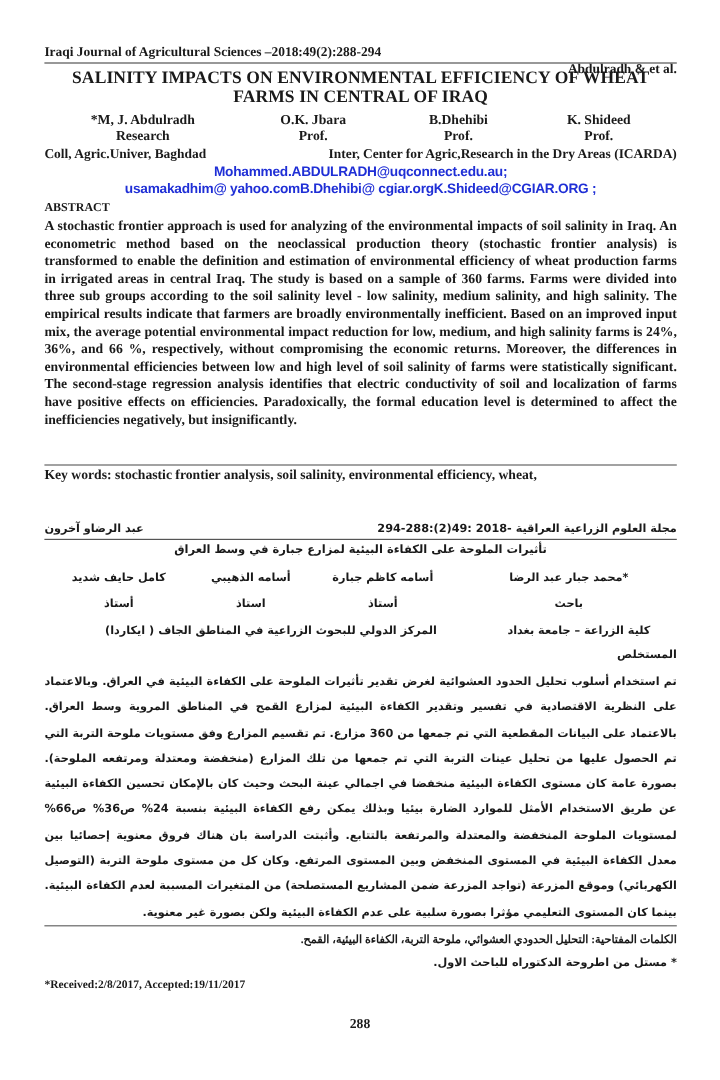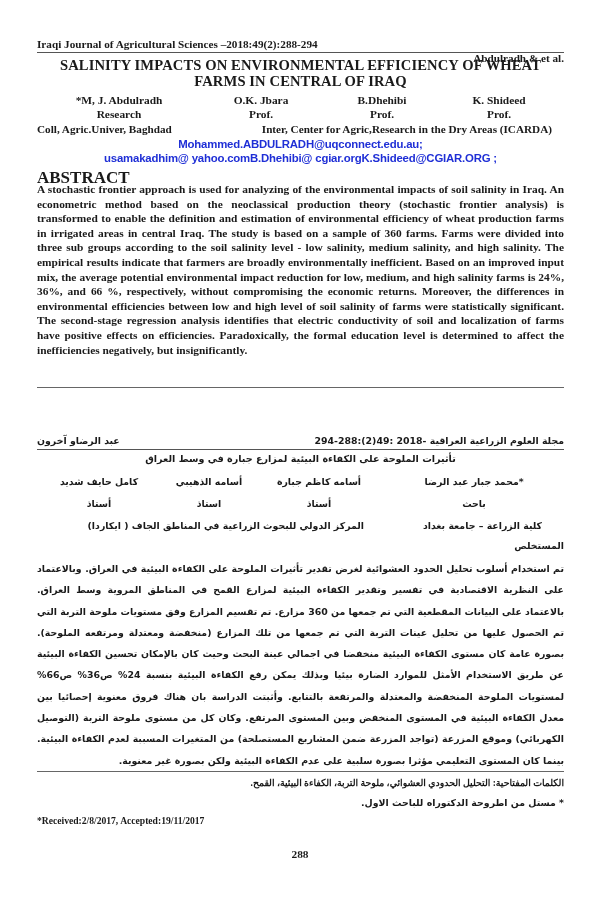--- a/index.html
+++ b/index.html
@@ -9,21 +9,21 @@
   .running-head { position: absolute; left: 37px; width: 527px; top: 36px; height: 16px;
                   font-size: 11.2px; font-weight: bold; border-bottom: 1.5px solid #555; }
   .running-head .l { position: absolute; left: 0; top: 2px; }
   .running-head .r { position: absolute; right: 0; top: 16px; }
   .title { position: absolute; left: 37px; width: 527px; top: 57px; text-align: center;
            font-size: 14.6px; font-weight: bold; line-height: 16px; letter-spacing: 0.1px; }
   .authors { position: absolute; left: 37px; width: 527px; top: 93px; font-size: 11.4px; font-weight: bold; line-height: 14px; }
   .authors .cell { position: absolute; text-align: center; }
   .affil { position: absolute; left: 37px; width: 527px; top: 123px; font-size: 11.2px; font-weight: bold; }
   .email { position: absolute; left: 37px; width: 527px; text-align: center; font-size: 11.4px; font-weight: bold; color: #1f2fd6; font-family: "Liberation Sans", "DejaVu Sans", sans-serif; letter-spacing: -0.2px; }
-  .abstract-h { position: absolute; left: 37px; top: 168px; font-size: 17px; font-weight: bold; }
+  .abstract-h { position: absolute; left: 37px; top: 168px; font-size: 10px; font-weight: bold; }
   .abstract { position: absolute; left: 37px; width: 527px; top: 182px; font-size: 11.4px; font-weight: bold;
               line-height: 14.6px; text-align: justify; }
   .rule { position: absolute; left: 37px; width: 527px; height: 0; border-top: 1.5px solid #666; }
   .kw { position: absolute; left: 37px; top: 389px; font-size: 11.4px; font-weight: bold; line-height: 14.5px; }
   .ar-head { position: absolute; left: 37px; width: 527px; top: 434px; height: 15px; font-size: 9.4px; font-weight: bold; border-bottom: 1.5px solid #555; }
   .ar-head .r { position: absolute; right: 0; top: 1px; direction: rtl; font-family: "DejaVu Sans", sans-serif; margin-left: 48px; }
   .ar-head .l { position: absolute; left: 0; top: 1px; direction: rtl; font-family: "DejaVu Sans", sans-serif; }
   .ar-title { position: absolute; left: 37px; width: 527px; top: 453px; text-align: center; font-size: 9.6px; font-weight: bold; font-family: "DejaVu Sans", sans-serif; direction: rtl; }
   .ar-row { position: absolute; left: 37px; width: 527px; font-size: 9.4px; font-weight: bold; font-family: "DejaVu Sans", sans-serif; direction: rtl; }
   .ar-row .cell { position: absolute; text-align: center; }
@@ -61,32 +61,33 @@
     <div>Prof.</div>
   </div>
   <div class="cell" style="left:412px;width:100px;top:0;">
     <div>K. Shideed</div>
     <div>Prof.</div>
   </div>
 </div>
 
 <div class="affil">
   <span class="abs" style="left:0;top:0;">Coll,  Agric.Univer, Baghdad</span>
-  <span class="abs" style="right:12px;top:0;">Inter, Center for Agric,Research in the Dry Areas (ICARDA)</span>
+  <span class="abs" style="right:0;top:0;">Inter, Center for Agric,Research in the Dry Areas (ICARDA)</span>
 </div>
 
 <div class="email" style="top:138px;">Mohammed.ABDULRADH@uqconnect.edu.au;</div>
 <div class="email" style="top:152px;">usamakadhim@ yahoo.comB.Dhehibi@ cgiar.orgK.Shideed@CGIAR.ORG ;</div>
 
 <div class="abstract-h">ABSTRACT</div>
 <div class="abstract">A stochastic frontier approach is used for analyzing of the environmental impacts of soil salinity in Iraq. An econometric method based on the neoclassical production theory (stochastic frontier analysis) is transformed to enable the definition and estimation of environmental efficiency of wheat production farms in irrigated areas in central Iraq. The study is based on a sample of 360 farms. Farms were divided into three sub groups according to the soil salinity level - low salinity, medium salinity, and high salinity. The empirical results indicate that farmers are broadly environmentally inefficient. Based on an improved input mix, the average potential environmental impact reduction for low, medium, and high salinity farms is 24%, 36%, and 66 %, respectively, without compromising the economic returns. Moreover, the differences in environmental efficiencies between low and high level of soil salinity of farms were statistically significant. The second-stage regression analysis identifies that electric conductivity of soil and localization of farms have positive effects on efficiencies. Paradoxically, the formal education level is determined to affect the inefficiencies negatively, but insignificantly.</div>
 
 <div class="rule" style="top:387px;"></div>
 
 <div class="kw">
+  <div>Key words: stochastic frontier analysis, soil salinity, environmental efficiency, wheat,</div>
 </div>
 
 <div class="ar-head">
   <span class="r">مجلة العلوم الزراعية العراقية -2018 :49(2):288-294</span>
   <span class="l">عبد الرضاو آخرون</span>
 </div>
 
 <div class="ar-title">تأثيرات الملوحة على الكفاءة البيئية لمزارع جبارة في وسط العراق</div>
 
 <div class="ar-row" style="top:476px;">

